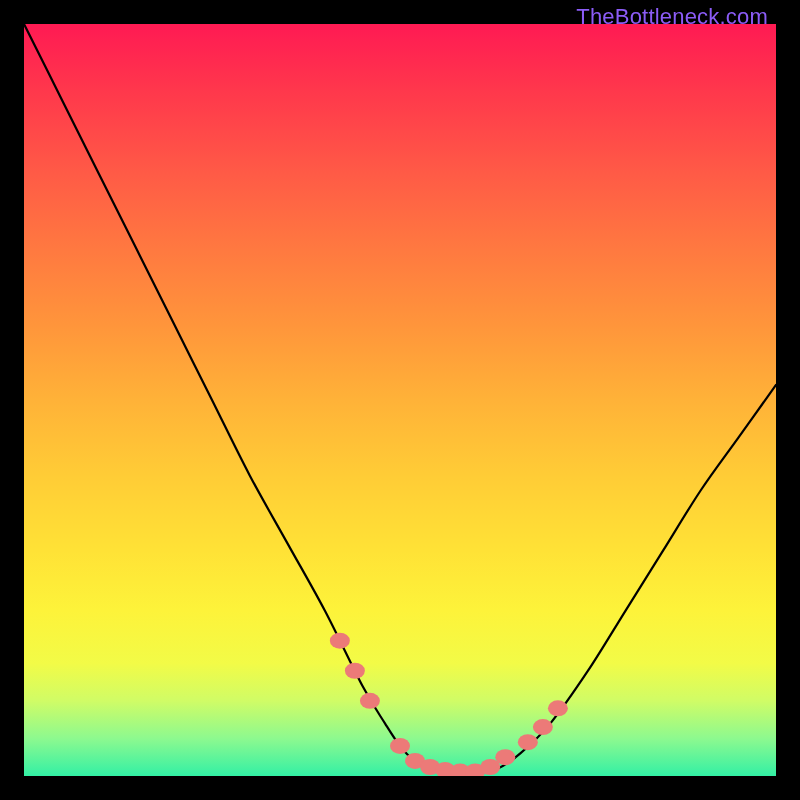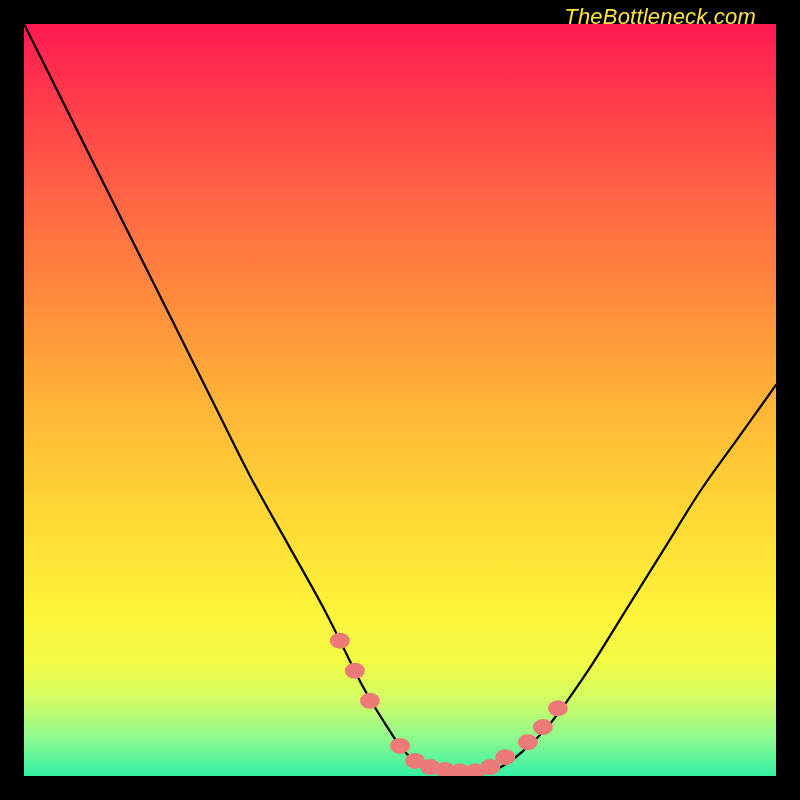--- a/index.html
+++ b/index.html
@@ -38,27 +38,26 @@
       #fdf33a 78%,
       #f2fb47 85%,
       #d0fc66 90%,
       #8df98f 95%,
       #33f0a5 100%
     );
   }
   .watermark {
     position: absolute;
     top: 4px;
-    right: 44px;
-    color: #fde047;
+    right: 32px;
+    color: #8b5cf6;
     font-size: 22px;
     font-weight: 500;
     letter-spacing: 0.2px;
     user-select: none;
-    font-style: italic;
   }
   svg {
     position: absolute;
     left: 0;
     top: 0;
   }
 </style>
 </head>
 <body>
 

